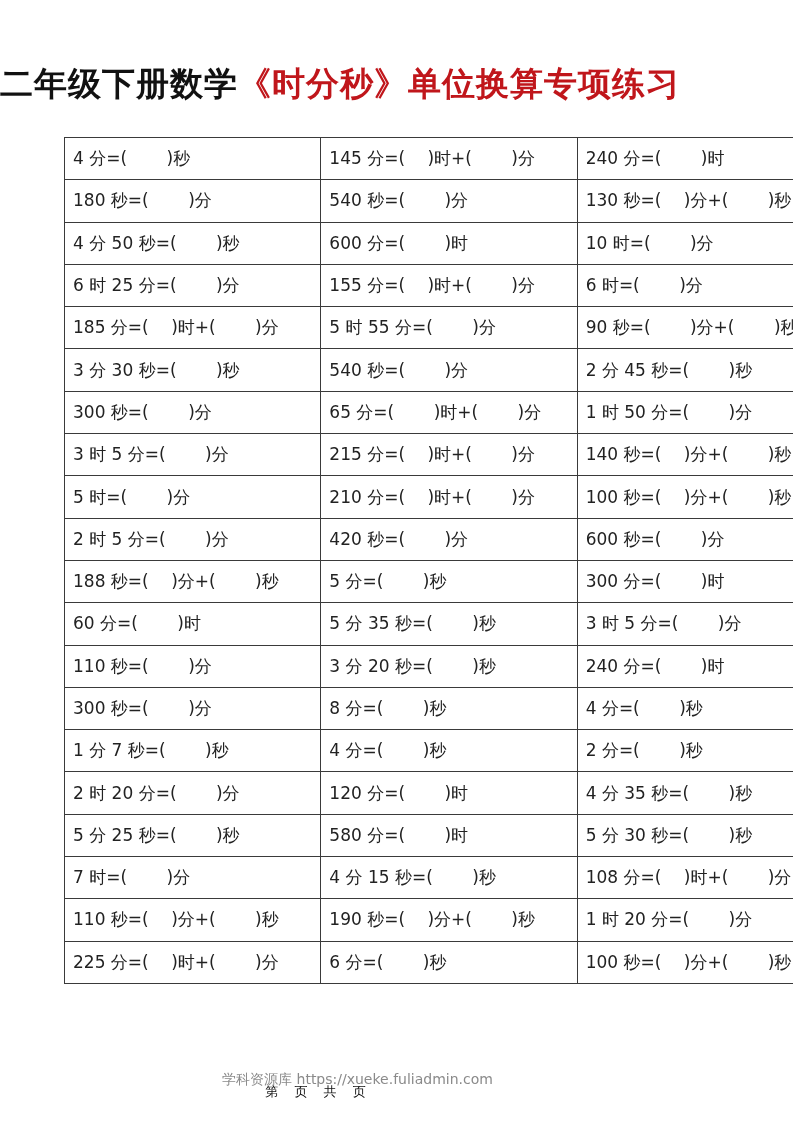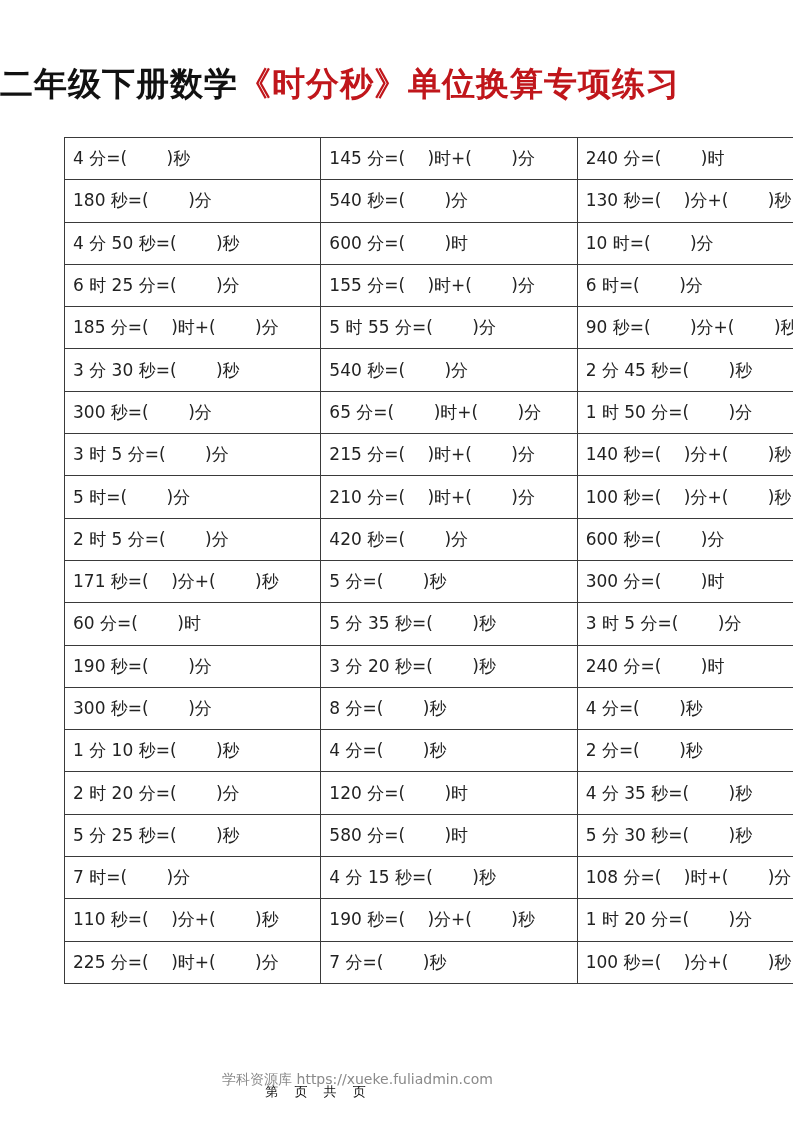--- a/index.html
+++ b/index.html
@@ -82,41 +82,41 @@
         <td>5 时=(　 　)分</td>
         <td>210 分=(　 )时+(　 　)分</td>
         <td>100 秒=(　 )分+(　 　)秒</td>
       </tr>
       <tr>
         <td>2 时 5 分=(　 　)分</td>
         <td>420 秒=(　 　)分</td>
         <td>600 秒=(　 　)分</td>
       </tr>
       <tr>
-        <td>171 秒=(　 )分+(　 　)秒</td>
+        <td>188 秒=(　 )分+(　 　)秒</td>
         <td>5 分=(　 　)秒</td>
         <td>300 分=(　 　)时</td>
       </tr>
       <tr>
         <td>60 分=(　 　)时</td>
         <td>5 分 35 秒=(　 　)秒</td>
         <td>3 时 5 分=(　 　)分</td>
       </tr>
       <tr>
-        <td>190 秒=(　 　)分</td>
+        <td>110 秒=(　 　)分</td>
         <td>3 分 20 秒=(　 　)秒</td>
         <td>240 分=(　 　)时</td>
       </tr>
       <tr>
         <td>300 秒=(　 　)分</td>
         <td>8 分=(　 　)秒</td>
         <td>4 分=(　 　)秒</td>
       </tr>
       <tr>
-        <td>1 分 10 秒=(　 　)秒</td>
+        <td>1 分 7 秒=(　 　)秒</td>
         <td>4 分=(　 　)秒</td>
         <td>2 分=(　 　)秒</td>
       </tr>
       <tr>
         <td>2 时 20 分=(　 　)分</td>
         <td>120 分=(　 　)时</td>
         <td>4 分 35 秒=(　 　)秒</td>
       </tr>
       <tr>
         <td>5 分 25 秒=(　 　)秒</td>
@@ -128,20 +128,20 @@
         <td>4 分 15 秒=(　 　)秒</td>
         <td>108 分=(　 )时+(　 　)分</td>
       </tr>
       <tr>
         <td>110 秒=(　 )分+(　 　)秒</td>
         <td>190 秒=(　 )分+(　 　)秒</td>
         <td>1 时 20 分=(　 　)分</td>
       </tr>
       <tr>
         <td>225 分=(　 )时+(　 　)分</td>
-        <td>7 分=(　 　)秒</td>
+        <td>6 分=(　 　)秒</td>
         <td>100 秒=(　 )分+(　 　)秒</td>
       </tr>
     </tbody>
 </table>
 
 <div class="watermark">学科资源库 https://xueke.fuliadmin.com</div>
 <div class="pagenum">第 页 共 页</div>
 
 </body></html>

